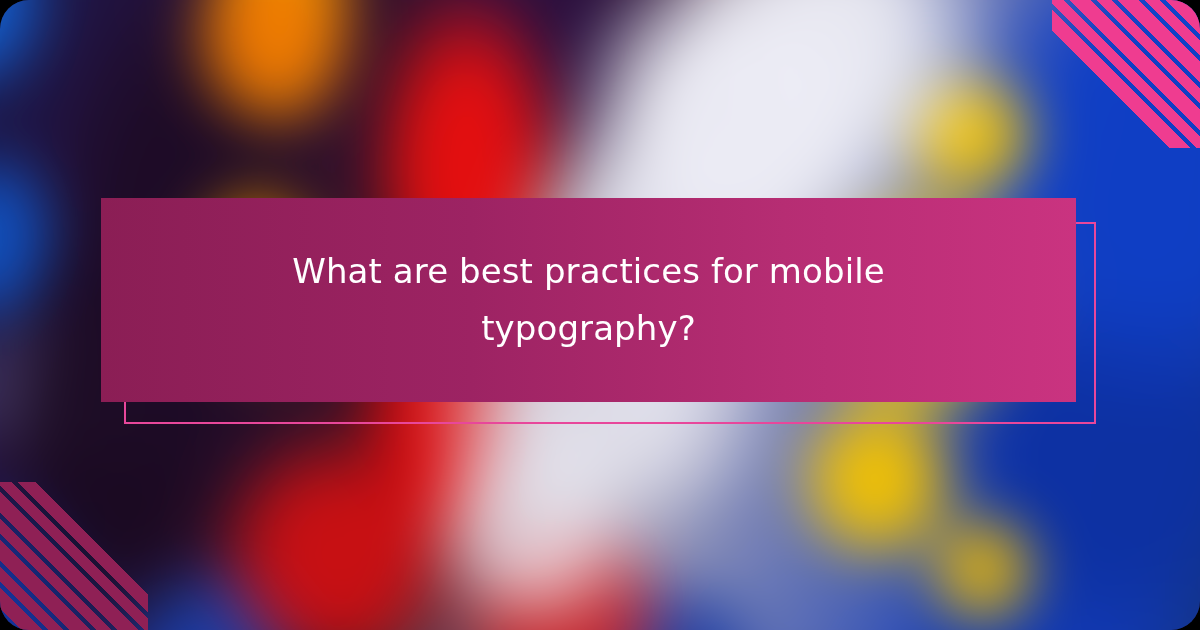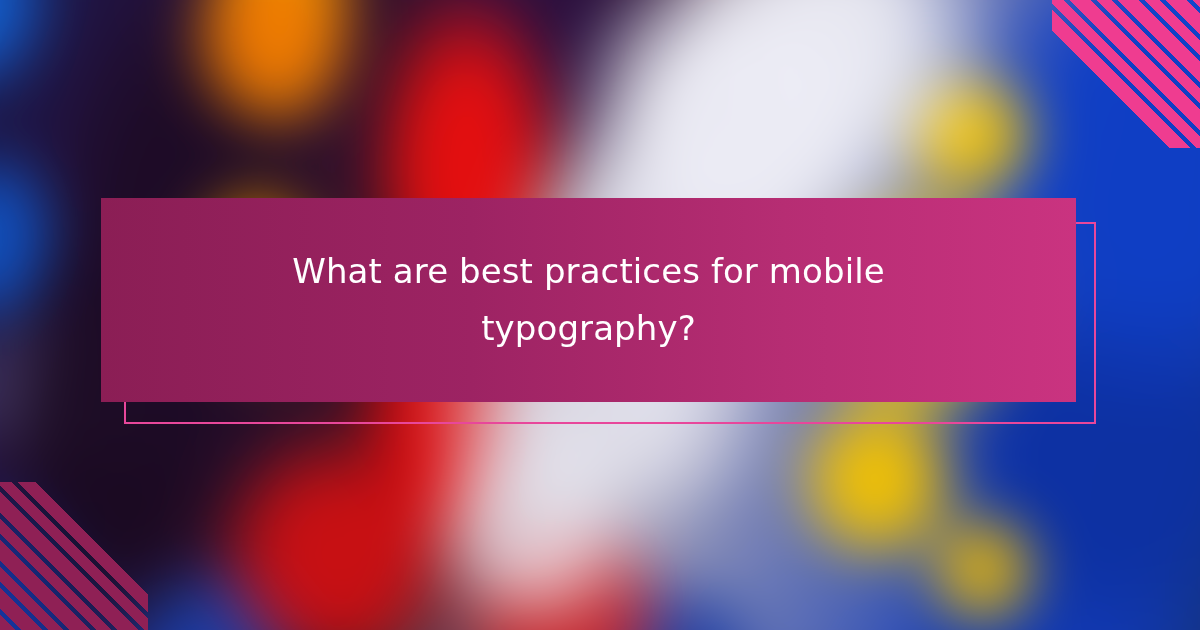--- a/index.html
+++ b/index.html
@@ -10,20 +10,21 @@
   body {
     font-family: "DejaVu Sans", sans-serif;
   }
 
   .canvas {
     position: relative;
     width: 1200px;
     height: 630px;
     overflow: hidden;
     background: #1b1230;
+    border-radius: 29px;
   }
 
   
   .bg-photo {
     position: absolute;
     inset: -60px;
     filter: blur(26px) saturate(1.12);
     background-color: #2a1a33;
     background-image:
       

